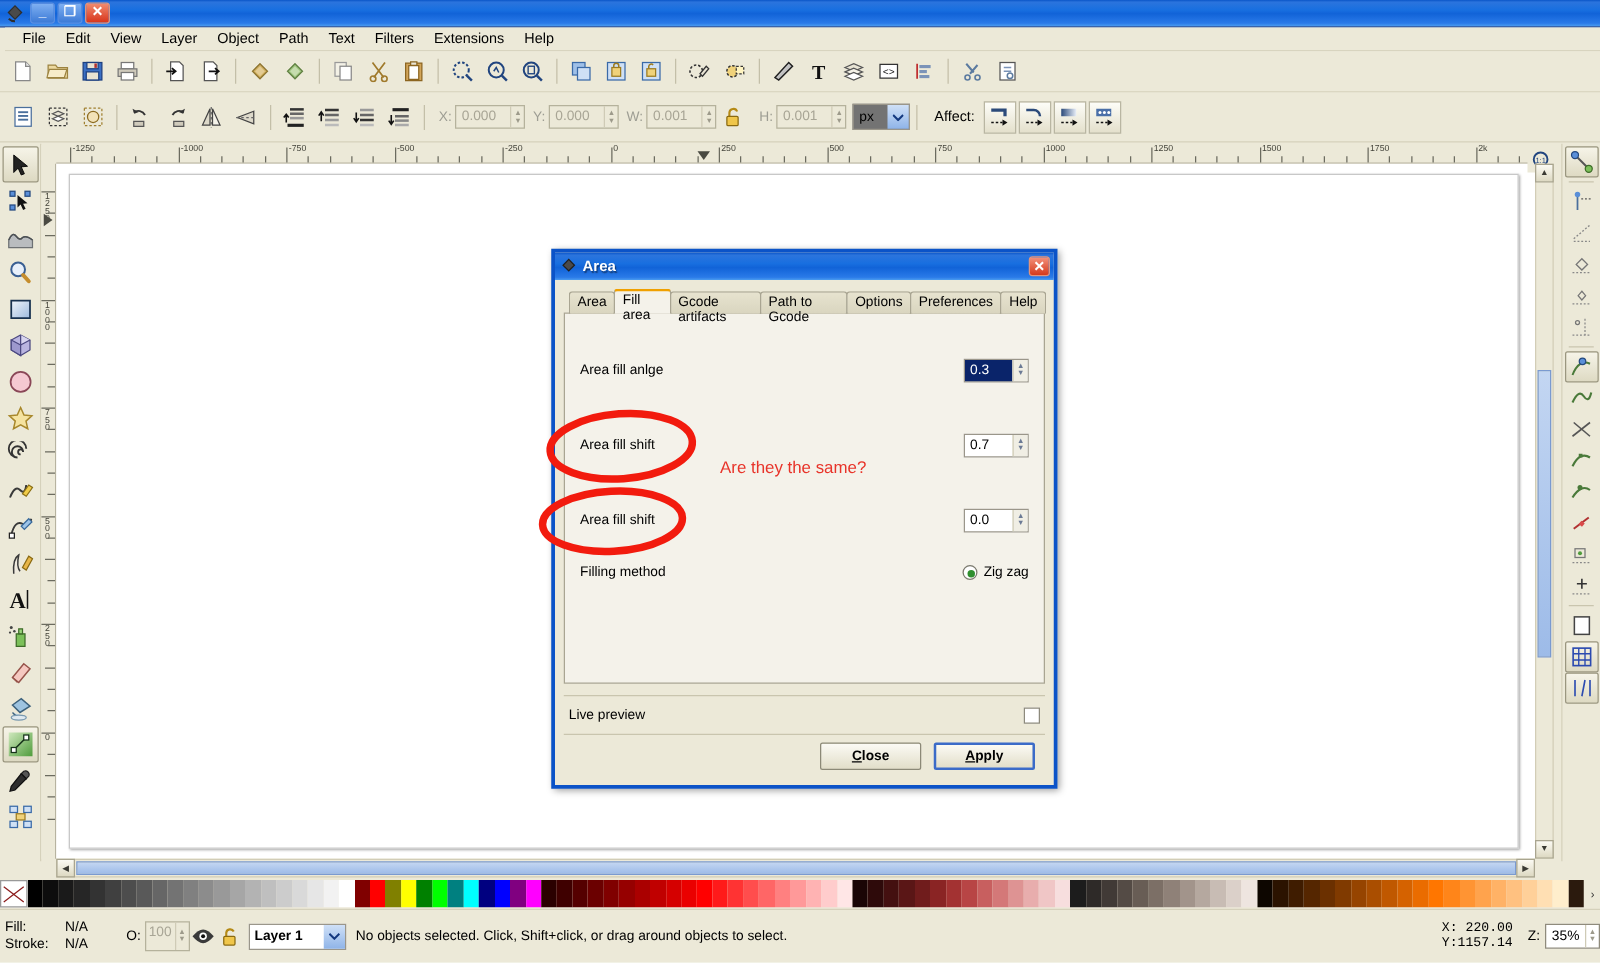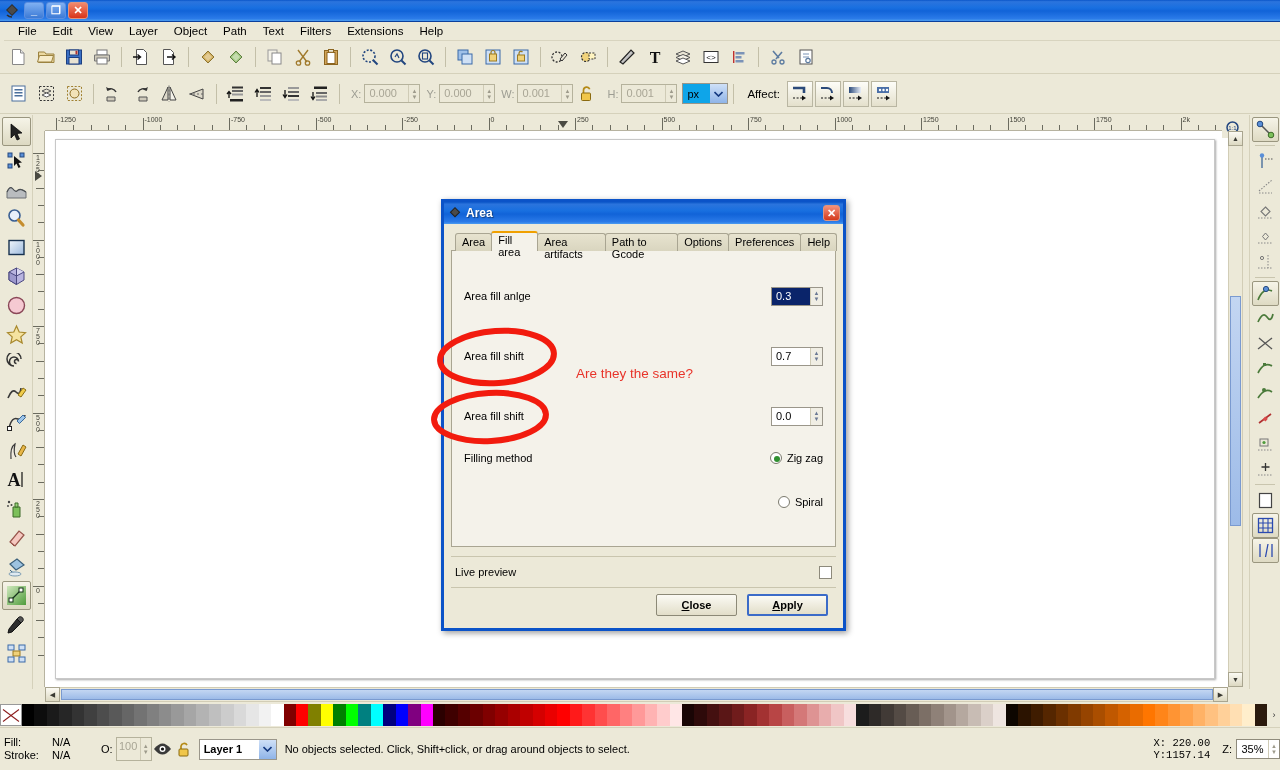--- a/index.html
+++ b/index.html
@@ -69,21 +69,21 @@
     border:1px solid #b5b29c; background:#ece9d8; width:56px;
   }
   .numfield .v { flex:1; padding:2px 4px 0 4px; color:#a8a595; font-size:11px; }
   .spin {
     width:11px; display:flex; flex-direction:column; justify-content:center;
     align-items:center; border-left:1px solid #cfcbb6;
   }
   .spin i { font-style:normal; font-size:6px; line-height:6px; color:#9d9a8b; }
   .unitsel {
     display:flex; align-items:center; height:21px; width:46px;
-    border:1px solid #9a968a; background:#0ea5e9; margin-left:5px;
+    border:1px solid #9a968a; background:#737373; margin-left:5px;
   }
   .unitsel .u { flex:1; padding-left:4px; font-size:11px; color:#000; }
   .unitsel .arrowbox {
     width:17px; height:19px; background:linear-gradient(to bottom,#cfe0f7,#8fb4e8);
     display:flex; align-items:center; justify-content:center;
   }
   .affectlbl { margin:0 6px 0 8px; font-size:11.5px; }
   .affbtn {
     width:26px; height:26px; margin:0 1px; border:1px solid #b9b6a2;
     background:linear-gradient(to bottom,#fdfdf8,#e4e0cc);
@@ -1066,21 +1066,21 @@
       </span>
       <span class="t">Area</span>
       <span class="dlgclose">✕</span>
     </div>
 
     <div id="dlgbody">
 
       <div class="tabstrip">
         <span class="tab">Area</span>
         <span class="tab sel">Fill area</span>
-        <span class="tab">Area artifacts</span>
+        <span class="tab">Gcode artifacts</span>
         <span class="tab">Path to Gcode</span>
         <span class="tab">Options</span>
         <span class="tab">Preferences</span>
         <span class="tab">Help</span>
       </div>
 
       <div class="tabpanel">
 
         <div class="row" style="margin-top:24px;">
           <span class="rowlabel">Area fill anlge</span>
@@ -1116,26 +1116,20 @@
         </div>
 
         <div class="row" style="margin-top:20px;">
           <span class="rowlabel">Filling method</span>
           <span class="radioline">
             <span class="radio on"></span>
             <span class="radiolbl">Zig zag</span>
           </span>
         </div>
 
-        <div class="row" style="margin-top:22px; justify-content:flex-end;">
-          <span class="radioline">
-            <span class="radio"></span>
-            <span class="radiolbl">Spiral</span>
-          </span>
-        </div>
 
       </div>
 
       <div class="hsep" style="margin-top:9px;"></div>
       <div class="liveprev">
         <span class="l">Live preview</span>
         <span class="chk"></span>
       </div>
       <div class="hsep"></div>
 

